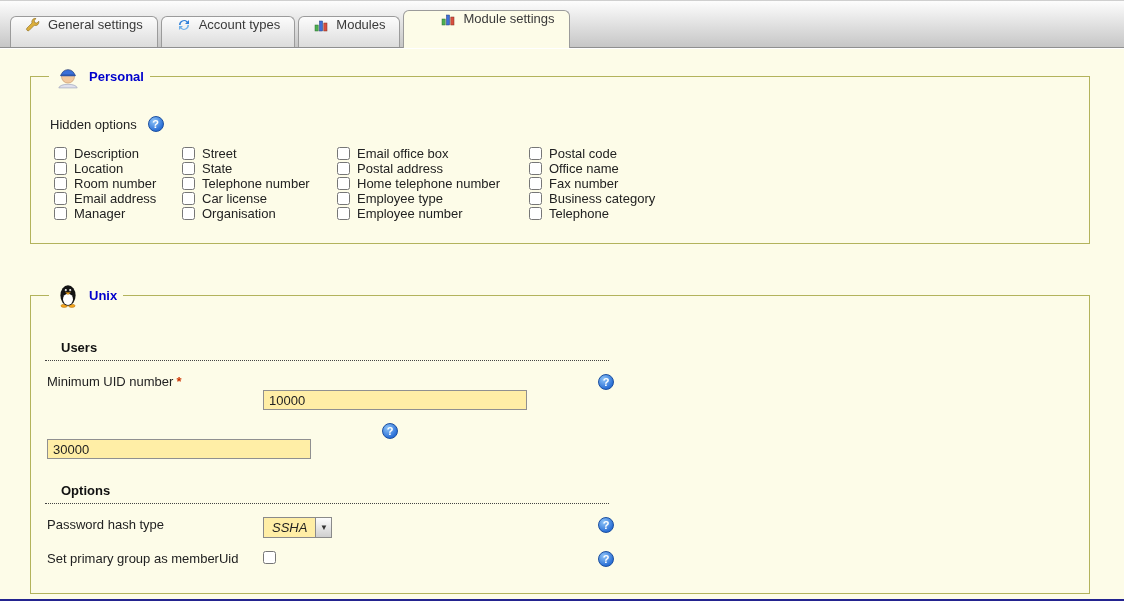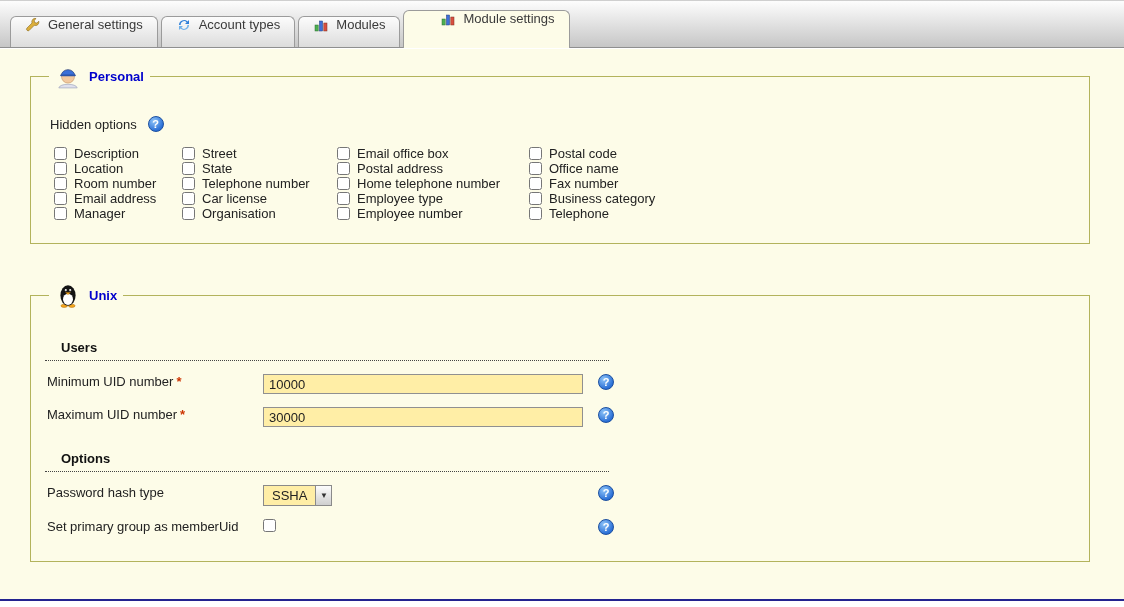--- a/index.html
+++ b/index.html
@@ -69,29 +69,29 @@
     width:564px; font-weight:bold; color:#111;
     border-bottom:1px dotted #444;
     padding:0 0 5px 16px; margin-top:24px;
   }
   .section-title.first { margin-top:30px; }
   .frow { display:flex; align-items:flex-start; margin:13px 0 0 2px; }
   .flabel { width:216px; }
   .fctrl { width:326px; display:flex; align-items:center; }
   .req { color:#cc3300; font-weight:bold; margin-left:3px; }
   input.txt {
-    width:320px; height:20px; background:#ffeea6;
+    width:264px; height:20px; background:#ffeea6;
     border:1px solid #909090; padding:1px 5px;
-    font-family:"Liberation Sans", sans-serif; font-size:13px; color:#222;
+    font-family:"Liberation Sans", sans-serif; font-size:13px; color:#222;margin-top:16px;
   }
   .sel {
     display:inline-flex; align-items:stretch; height:21px;
     border:1px solid #8a8a8a; background:#ffeea6; cursor:pointer;
   }
-  .sel .val { display:flex; align-items:center; padding:9px 8px; min-width:44px; }
+  .sel .val { display:flex; align-items:center; padding:9px 8px; min-width:44px;font-style:italic; }
   .sel .btn {
     width:16px; display:flex; align-items:center; justify-content:center;
     background:linear-gradient(#fdfdfd, #cfcfcf);
     border-left:1px solid #8a8a8a; font-size:8px; color:#333;
   }
 
   
   .help {
     display:inline-flex; width:16px; height:16px; border-radius:50%;
     background:radial-gradient(circle at 35% 30%, #8ec4f8, #2a6fd6 72%);
@@ -276,23 +276,20 @@
       <span class="flabel">
         <span>Minimum UID number</span><span class="req">*</span>
       </span>
       <span class="fctrl">
         <input class="txt" type="text" value="10000" style="">
       </span>
       <span class="help">?</span>
     </div>
 
     <div class="frow">
-      <span class="flabel">
-        <span>Maximum UID number</span><span class="req">*</span>
-      </span>
       <span class="fctrl">
         <input class="txt" type="text" value="30000" style="">
       </span>
       <span class="help">?</span>
     </div>
 
     <div class="section-title">Options</div>
 
     <div class="frow">
       <span class="flabel">Password hash type</span>

